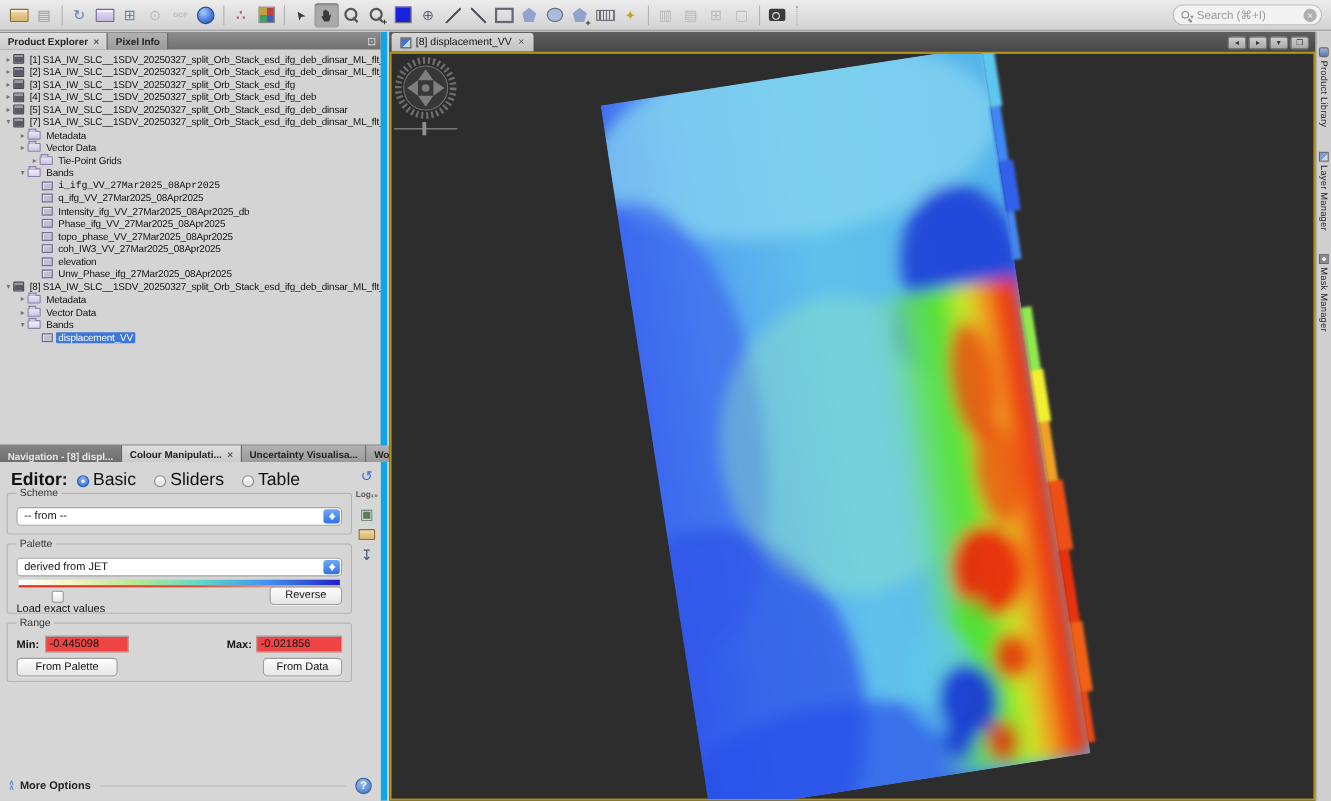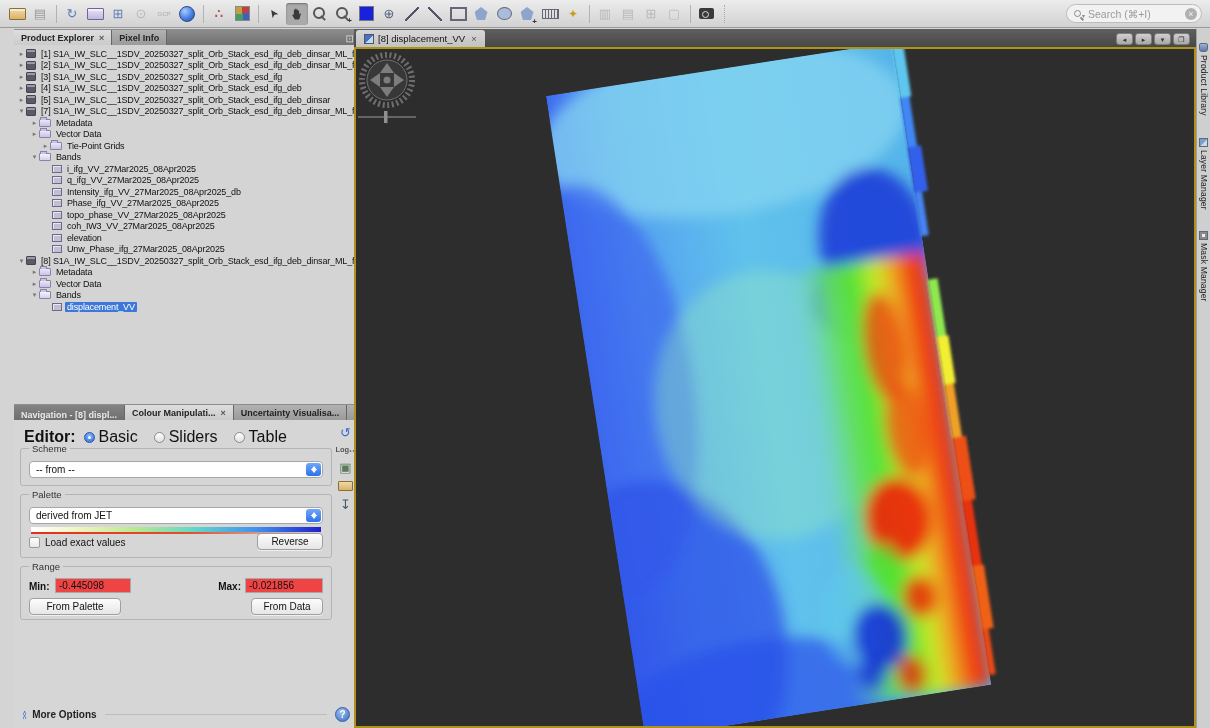--- a/index.html
+++ b/index.html
@@ -62,22 +62,22 @@
     display:flex; align-items:center; padding:0 4px 0 7px; }
   #search-mag { width:7px; height:7px; border:1.5px solid #8a8a8a; border-radius:50%; position:relative; flex:0 0 auto;}
   #search-mag::after { content:""; position:absolute; width:1.5px; height:4px; background:#8a8a8a;
     left:6px; top:6px; transform:rotate(-45deg); }
   #search-carr { font-size:6px; color:#8a8a8a; margin:3px 3px 0 1px; }
   #search-text { font-size:10.5px; color:#9a9a9a; flex:1 1 auto; white-space:nowrap; }
   #search-clear { width:12px; height:12px; border-radius:50%; background:#b0b0b0; color:#f2f2f2;
     font-size:9px; line-height:12px; text-align:center; flex:0 0 auto; }
 
   
-  #left-col { position:absolute; left:14px; top:29px; width:352px; bottom:0;
-    border-right:8px solid #0ea5e9; background:#d4d4d4; }
+  #left-col { position:absolute; left:0; top:29px; width:352px; bottom:0;
+    border-right:6px solid #0ea5e9; background:#d4d4d4; }
   .tabbar { height:16px; background:linear-gradient(#8e8e8e,#707070); display:flex; align-items:flex-end; }
   .tab { height:15px; padding:0 7px; font-size:9px; font-weight:600; color:#222;
     background:linear-gradient(#b2b2b2,#9a9a9a); border-right:1px solid #666;
     display:flex; align-items:center; white-space:nowrap; }
   .tab.active { background:linear-gradient(#dedede,#cbcbcb); }
   .tab.dim { background:linear-gradient(#848484,#6e6e6e); color:#e8e8e8;align-items:flex-end; }
   .tab .x { margin-left:5px; color:#555; font-size:9px; }
   .tabbar .dock { margin-left:auto; color:#d8d8d8; font-size:10px; padding:0 4px 1px 0; }
 
   
@@ -123,21 +123,21 @@
     background:linear-gradient(#6fa8f8,#2f72e8); }
   .combo .stepper::before { content:""; position:absolute; left:4.5px; top:3px;
     border-left:3px solid transparent; border-right:3px solid transparent; border-bottom:4px solid #fff; }
   .combo .stepper::after { content:""; position:absolute; left:4.5px; bottom:3px;
     border-left:3px solid transparent; border-right:3px solid transparent; border-top:4px solid #fff; }
   #pal-strip { position:absolute; left:10px; right:10px; top:32px; height:5px;
     background:linear-gradient(90deg,#ffffff,#f4f4c4 16%,#b8e890 36%,#62d8c8 56%,#4090f0 78%,#2020cc 100%); }
   #pal-strip::after { content:""; position:absolute; left:0; right:0; bottom:-2px; height:2px;
     background:linear-gradient(90deg,#e03020,#e05030 55%,rgba(224,80,48,0)); }
   .checkrow { position:absolute; left:8px; top:42px; display:flex; align-items:center;
-    font-size:10px; color:#111; }
+    font-size:10px; color:#111;flex-direction:column; }
   .checkbox { width:11px; height:11px; background:linear-gradient(#fff,#e8e8e8);
     border:1px solid #9a9a9a; border-radius:2px; margin-right:5px; }
   .btn { background:linear-gradient(#fdfdfd,#e6e6e6); border:1px solid #9f9f9f; border-radius:4px;
     font-size:10px; color:#111; text-align:center; line-height:15px; height:17px;
     box-shadow:0 1px 0 rgba(255,255,255,.6); }
   #btn-reverse { position:absolute; right:8px; top:38px; width:66px; }
   .range-lbl { position:absolute; top:14px; font-size:10px; font-weight:bold; color:#111; }
   .range-field { position:absolute; top:11px; height:15px; background:#ef4444; border:1px solid #a8a8a8;
     font-size:10px; color:#111; padding:1px 3px; }
   #min-lbl { left:8px; } #min-field { left:34px; width:76px; }
@@ -325,21 +325,21 @@
         <div class="trow" style="padding-left: 27px;">
           <span class="chev">▸</span>
           <span class="ticon ti-folder"></span>
           <span class="lbl">Tie-Point Grids</span>
         </div>
         <div class="trow" style="padding-left: 16px;">
           <span class="chev">▾</span>
           <span class="ticon ti-folder-open"></span>
           <span class="lbl">Bands</span>
         </div>
-        <div class="trow" style="padding-left: 29px;">
+        <div class="trow" style="padding-left: 29px; font-family: Liberation Mono, monospace;">
           <span class="chev"></span>
           <span class="ticon ti-band"></span>
           <span class="lbl">i_ifg_VV_27Mar2025_08Apr2025</span>
         </div>
         <div class="trow" style="padding-left: 29px;">
           <span class="chev"></span>
           <span class="ticon ti-band"></span>
           <span class="lbl">q_ifg_VV_27Mar2025_08Apr2025</span>
         </div>
         <div class="trow" style="padding-left: 29px;">

